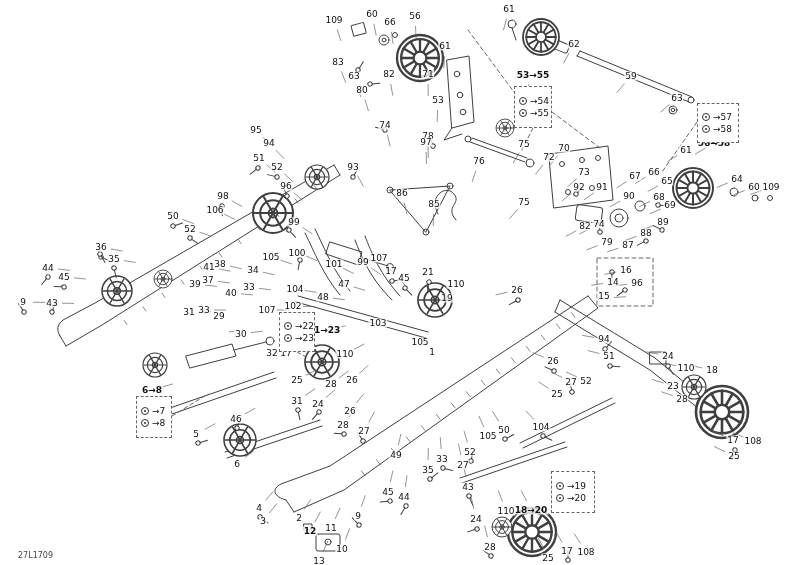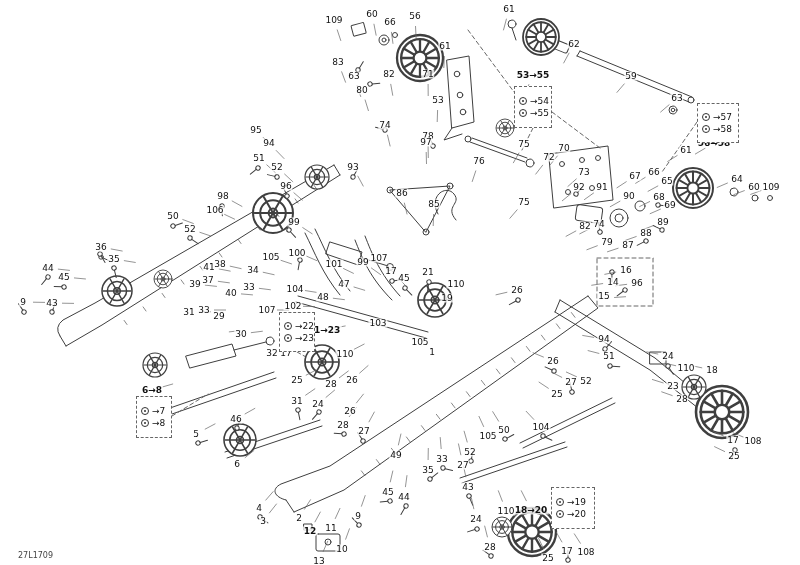--- a/index.html
+++ b/index.html
@@ -566,21 +566,21 @@
       <div class="callout" style="left: 136px; top: 396px; width: 36px; min-height: 42px;">
         <div class="crow">
           <span class="cico"></span>
           <span>→7</span>
         </div>
         <div class="crow">
           <span class="cico"></span>
           <span>→8</span>
         </div>
       </div>
-      <div class="callout" style="left: 551px; top: 487px; width: 44px; min-height: 42px;">
+      <div class="callout" style="left: 551px; top: 471px; width: 44px; min-height: 42px;">
         <div class="crow">
           <span class="cico"></span>
           <span>→19</span>
         </div>
         <div class="crow">
           <span class="cico"></span>
           <span>→20</span>
         </div>
       </div>
       <div class="callout" style="left: 279px; top: 312px; width: 36px; min-height: 40px;">

